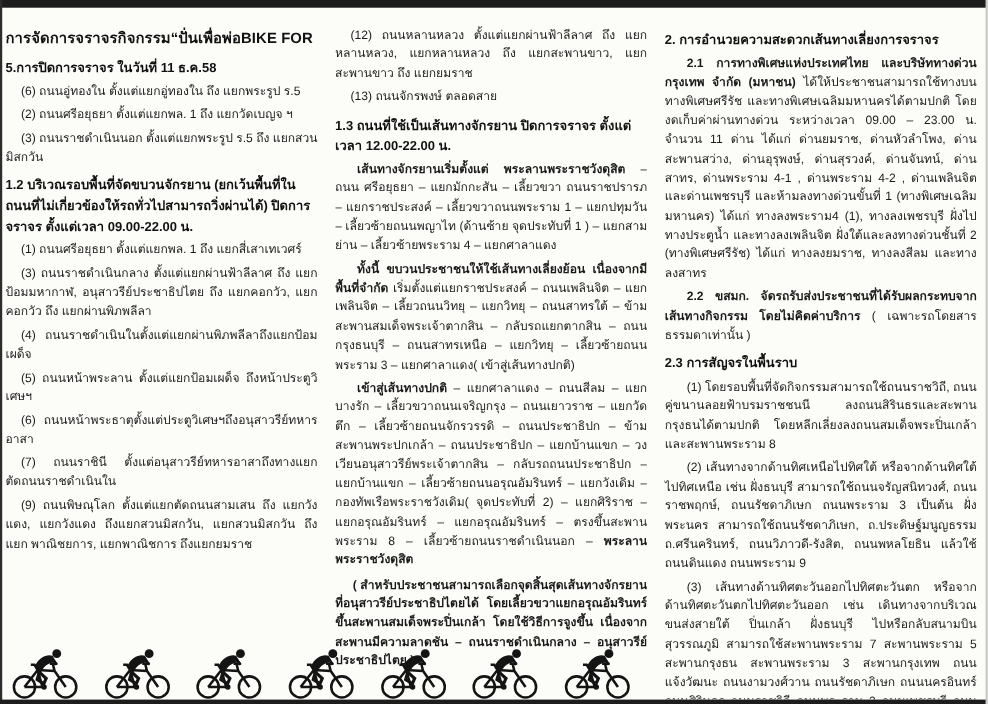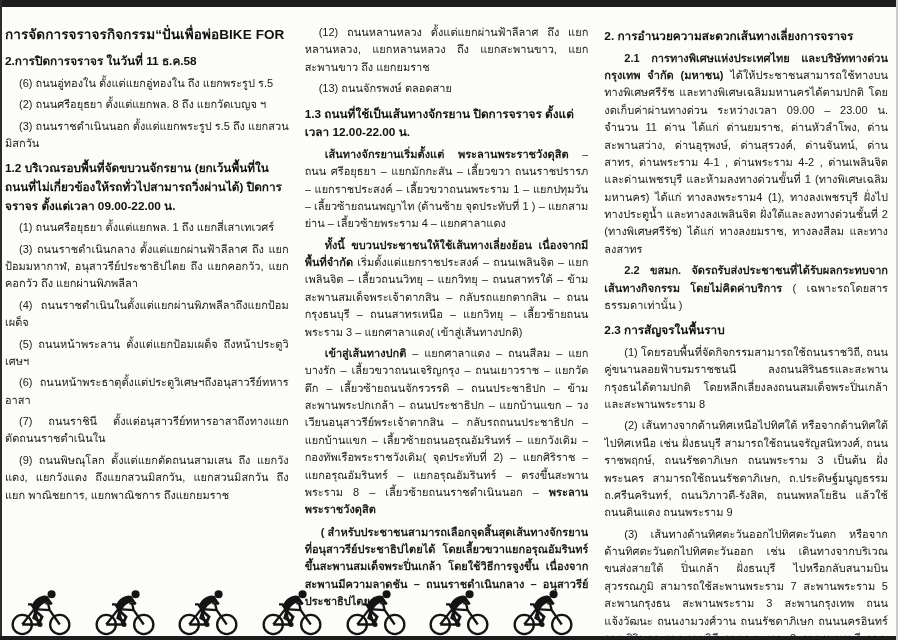--- a/index.html
+++ b/index.html
@@ -40,23 +40,23 @@
 </head>
 <body>
 
 <div class="sheet">
   <div class="edge-top"></div>
   <div class="edge-left"></div>
 
   <div class="cols">
     <div class="col">
       <h1 class="doc-title">การจัดการจราจรกิจกรรม“ปั่นเพื่อพ่อBIKE FOR DAD”</h1>
-    <p class="blk heading">2.การปิดการจราจร ในวันที่ 11 ธ.ค.58</p>
+    <p class="blk heading">5.การปิดการจราจร ในวันที่ 11 ธ.ค.58</p>
         <p class="blk item">(6) ถนนอู่ทองใน ตั้งแต่แยกอู่ทองใน ถึง แยกพระรูป ร.5</p>
-        <p class="blk item">(2) ถนนศรีอยุธยา ตั้งแต่แยกพล. 8 ถึง แยกวัดเบญจ ฯ</p>
+        <p class="blk item">(2) ถนนศรีอยุธยา ตั้งแต่แยกพล. 1 ถึง แยกวัดเบญจ ฯ</p>
         <p class="blk item">(3) ถนนราชดำเนินนอก ตั้งแต่แยกพระรูป ร.5 ถึง แยกสวนมิสกวัน</p>
         <p class="blk heading">1.2 บริเวณรอบพื้นที่จัดขบวนจักรยาน (ยกเว้นพื้นที่ในถนนที่ไม่เกี่ยวข้องให้รถทั่วไปสามารถวิ่งผ่านได้) ปิดการจราจร ตั้งแต่เวลา 09.00-22.00 น.</p>
         <p class="blk item">(1) ถนนศรีอยุธยา ตั้งแต่แยกพล. 1 ถึง แยกสี่เสาเทเวศร์</p>
         <p class="blk item">(3) ถนนราชดำเนินกลาง ตั้งแต่แยกผ่านฟ้าลีลาศ ถึง แยกป้อมมหากาฬ, อนุสาวรีย์ประชาธิปไตย ถึง แยกคอกวัว, แยกคอกวัว ถึง แยกผ่านพิภพลีลา</p>
         <p class="blk item">(4) ถนนราชดำเนินในตั้งแต่แยกผ่านพิภพลีลาถึงแยกป้อมเผด็จ</p>
         <p class="blk item">(5) ถนนหน้าพระลาน ตั้งแต่แยกป้อมเผด็จ ถึงหน้าประตูวิเศษฯ</p>
         <p class="blk item">(6) ถนนหน้าพระธาตุตั้งแต่ประตูวิเศษฯถึงอนุสาวรีย์ทหารอาสา</p>
         <p class="blk item">(7) ถนนราชินี ตั้งแต่อนุสาวรีย์ทหารอาสาถึงทางแยกตัดถนนราชดำเนินใน</p>
         <p class="blk item">(9) ถนนพิษณุโลก ตั้งแต่แยกตัดถนนสามเสน ถึง แยกวังแดง, แยกวังแดง ถึงแยกสวนมิสกวัน, แยกสวนมิสกวัน ถึง แยก พาณิชยการ, แยกพาณิชการ ถึงแยกยมราช</p>
       </div>

